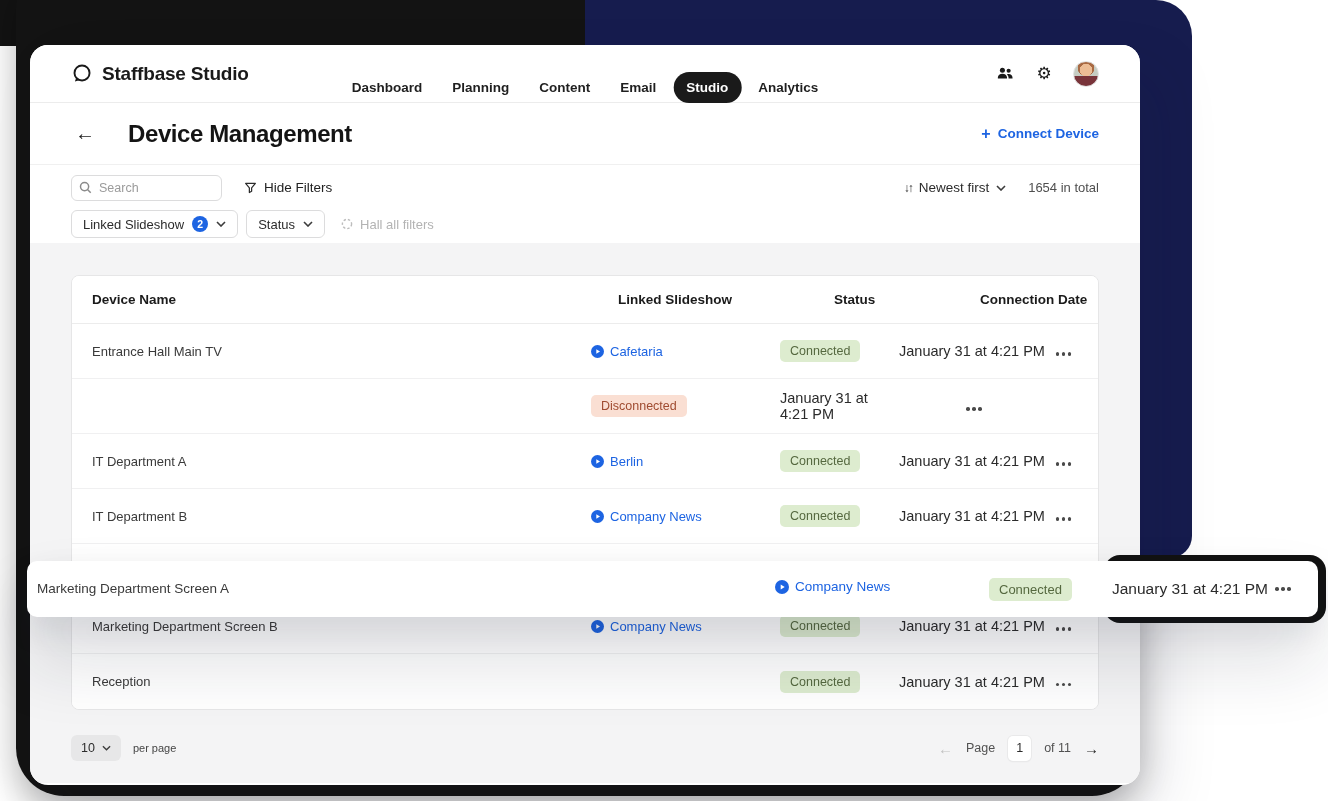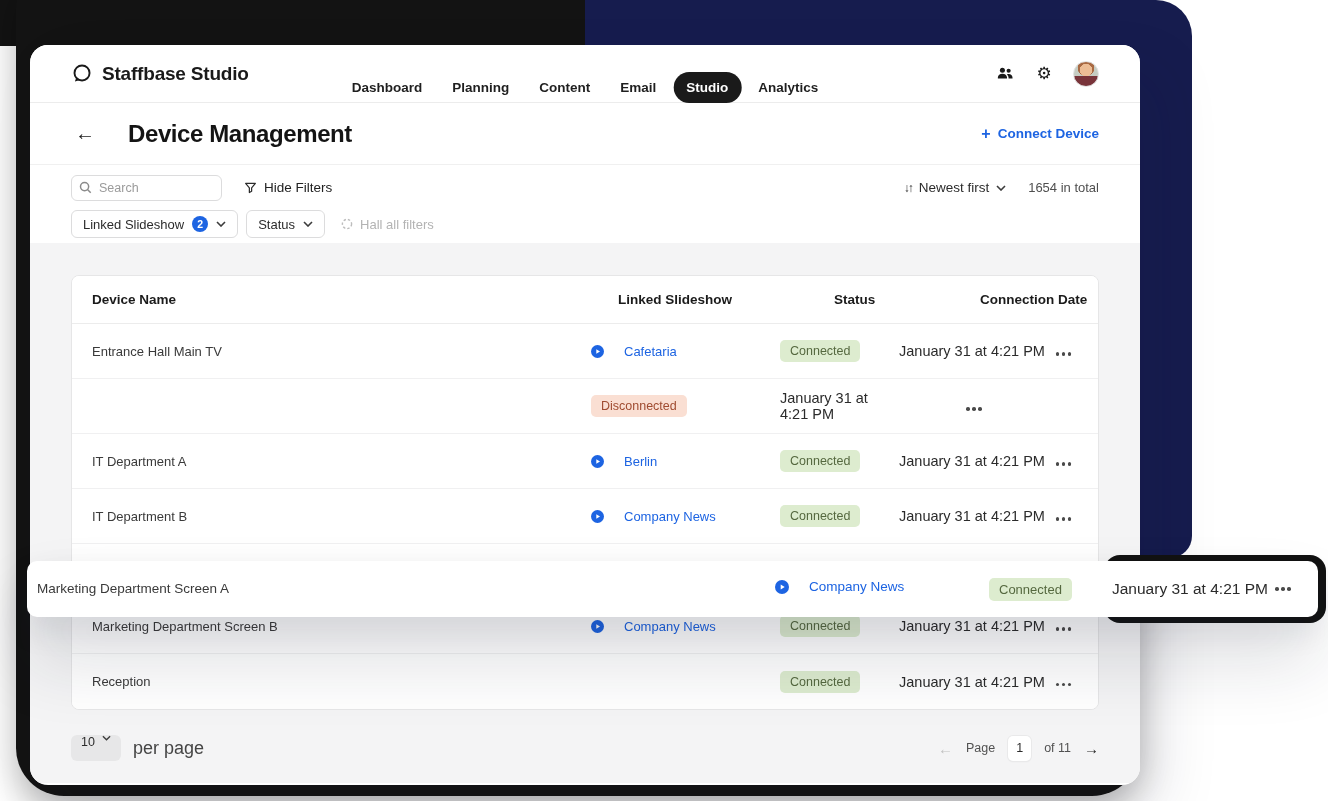--- a/index.html
+++ b/index.html
@@ -77,36 +77,36 @@
   
   .graybody { height:540px; background:#f4f4f5; position:relative; }
   .card { position:absolute; left:41px; top:32px; width:1028px;
     background:#fff; border:1px solid #e6e6e7; border-radius:8px; overflow:hidden; }
   .trow { display:grid; grid-template-columns:499px 189px 119px 150px 1fr;
     align-items:center; height:55px; padding:0 20px; border-bottom:1px solid #f0f0f1;
     font-size:13px; color:#3a3a3a; background:#fff; }
   .trow.head { height:48px; font-size:13.5px; font-weight:700; color:#1b1b1b;
     border-bottom:1px solid #ececec;gap:27px; }
   .trow.last { border-bottom:none; }
-  .slide-link { display:flex; align-items:center; gap:20px; color:#1d64e2; font-weight:500; cursor:pointer; }
+  .slide-link { display:flex; align-items:center; gap:6px; color:#1d64e2; font-weight:500; cursor:pointer; }
   .badge { justify-self:start; padding:4px 10px; border-radius:5px; font-size:12.5px; font-weight:500; }
   .badge.green { background:#ddeccf; color:#55683f; }
   .badge.red { background:#fadfd3; color:#9f4b30; }
   .c-date { font-size:14.5px; color:#2b2b2b; }
   .c-actions { justify-self:center; }
   .dots { width:3.5px; height:3.5px; border-radius:50%; background:#4a4a4a;
     position:relative; display:inline-block; cursor:pointer; }
   .dots::before,.dots::after { content:""; position:absolute; top:0; width:3.5px; height:3.5px;
     border-radius:50%; background:#4a4a4a; }
   .dots::before { left:-6px; } .dots::after { left:6px; }
 
   .tfooter { position:absolute; left:41px; right:41px; top:492px; display:flex; align-items:center; }
-  .pagesize { display:flex; gap:7px; height:26px; padding:0 10px;
+  .pagesize { display:flex; align-items:center; gap:7px; height:26px; padding:0 10px;
     background:#e7e7e8; border-radius:6px; font-size:12.5px; color:#2c2c2c; cursor:pointer; }
-  .perpage { font-size:18px; color:#454545; margin-left:12px; }
+  .perpage { font-size:11px; color:#454545; margin-left:12px; }
   .pager { margin-left:auto; display:flex; align-items:center; gap:13px; }
   .pg-prev { color:#c2c2c2; font-size:15px; cursor:pointer; }
   .pg-next { color:#262626; font-size:15px; cursor:pointer; }
   .pg-label,.pg-of { font-size:12.5px; color:#515151; }
   .pg-box { width:23px; height:25px; background:#fff; border-radius:5px;
     box-shadow:0 0 0 1px #e9e9ea, 0 1px 2px rgba(0,0,0,.06);
     display:grid; place-items:center; font-size:12.5px; color:#2c2c2c; }
 
   
   .float-frame { position:absolute; left:1104px; top:555px; width:222px; height:68px;

